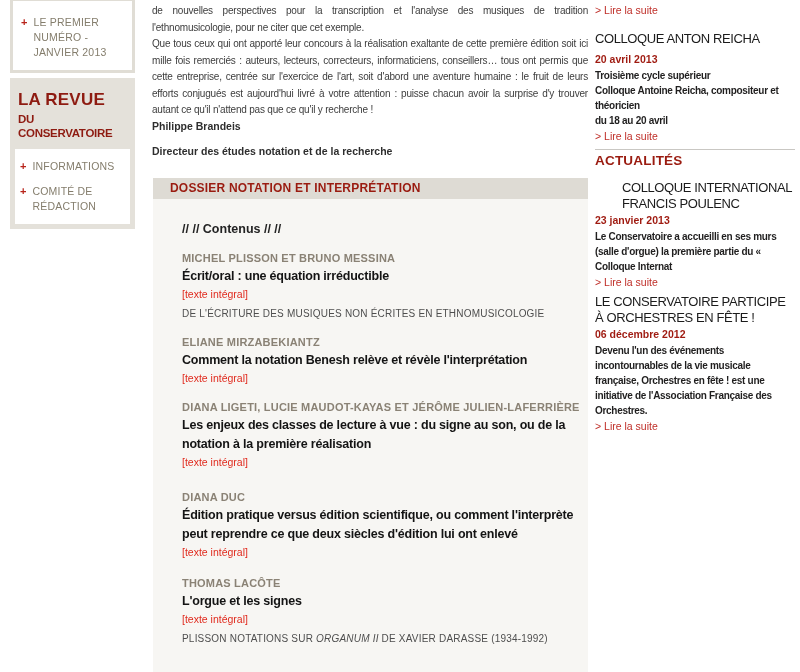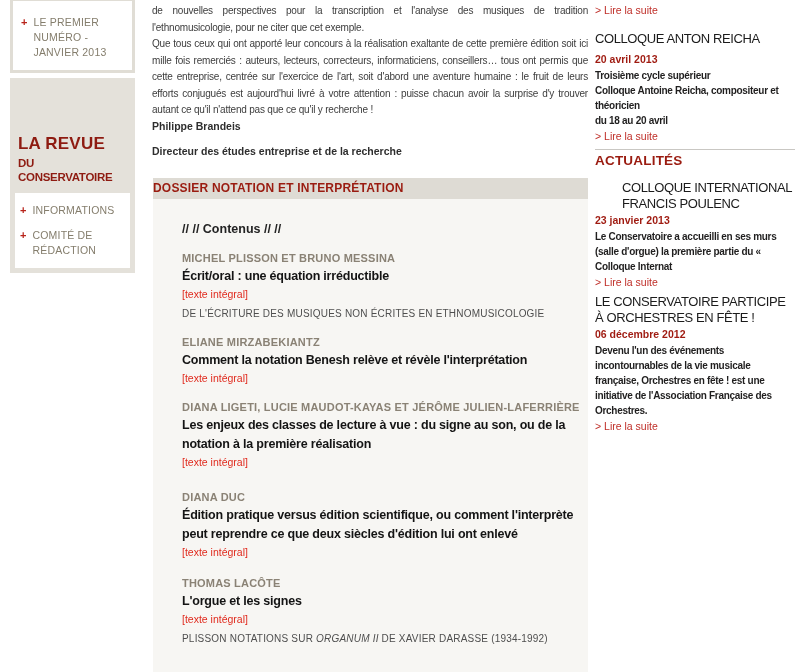--- a/index.html
+++ b/index.html
@@ -9,39 +9,39 @@
   
   .lbox1{position:absolute;left:10px;top:-2px;width:125px;box-sizing:border-box;
          background:#fff;border:3px solid #e0ddd5;padding:14px 6px 10px 8px;}
   .snav{display:flex;gap:6px;align-items:flex-start;}
   .plus{color:#b8231a;font-weight:700;font-size:11px;line-height:15px;}
   .snav-label{font-size:10.5px;line-height:15px;letter-spacing:.2px;color:#847d6c;
               text-transform:uppercase;}
   .lblock2{position:absolute;left:10px;top:78px;width:125px;box-sizing:border-box;
            background:#e4e1da;padding:12px 5px 5px 5px;}
   .brand-title{font-size:17px;font-weight:700;color:#8e1b11;letter-spacing:.2px;
-               padding-left:3px;line-height:19px;margin-top:44px;}
+               padding-left:3px;line-height:19px;}
   .brand-sub{font-size:11.5px;font-weight:700;color:#8e1b11;letter-spacing:-0.3px;
              padding-left:3px;margin-top:3px;line-height:14px;}
   .lnavbox{background:#fff;margin-top:9px;padding:10px 2px 10px 5px;}
   .lnavbox .snav{margin-bottom:10px;}
   .lnavbox .snav:last-child{margin-bottom:0;}
 
   
   .main{position:absolute;left:152px;top:16px;width:436px;height:672px;}
   .intro{position:absolute;top:-13px;left:0;width:436px;font-size:10px;
          letter-spacing:-0.2px;line-height:16.5px;color:#3d3d3d;}
   .intro-clip{text-align:justify;text-align-last:justify;white-space:nowrap;overflow:hidden;}
   .intro-para{margin:0;text-align:justify;}
   .sig{position:absolute;left:0;font-size:10.5px;font-weight:700;color:#2e2e2e;}
   .sig-name{top:104px;}
   .sig-role{top:129px;}
   .dossier-bar{position:absolute;left:1px;top:162px;width:435px;height:21px;box-sizing:border-box;
                background:#dedbd4;color:#9a1b10;font-size:12px;font-weight:700;
-               letter-spacing:.2px;line-height:21px;text-transform:uppercase;}
+               letter-spacing:.2px;line-height:21px;padding-left:17px;text-transform:uppercase;}
   .panel{position:absolute;left:1px;top:183px;width:435px;height:489px;box-sizing:border-box;
          background:#f7f6f3;padding:23px 0 0 29px;overflow:hidden;}
   .contents-label{font-size:12.5px;font-weight:700;color:#232323;line-height:15px;}
   .entry{margin-top:15px;width:402px;}
   .entry.e1{margin-top:14px;}
   .entry.e4{margin-top:21px;}
   .entry.e5{margin-top:17px;}
   .entry-authors{font-size:11px;font-weight:700;color:#8a8275;letter-spacing:.2px;
                  line-height:14px;}
   .entry-title{font-size:12.5px;font-weight:700;color:#141414;letter-spacing:-0.2px;
@@ -100,21 +100,21 @@
 
   <div class="main">
 
     <div class="intro">
       <div class="intro-clip">de nouvelles perspectives pour la transcription et l'analyse des musiques de tradition</div>
       <div>l'ethnomusicologie, pour ne citer que cet exemple.</div>
       <p class="intro-para">Que tous ceux qui ont apporté leur concours à la réalisation exaltante de cette première édition soit ici mille fois remerciés : auteurs, lecteurs, correcteurs, informaticiens, conseillers… tous ont permis que cette entreprise, centrée sur l'exercice de l'art, soit d'abord une aventure humaine : le fruit de leurs efforts conjugués est aujourd'hui livré à votre attention : puisse chacun avoir la surprise d'y trouver autant ce qu'il n'attend pas que ce qu'il y recherche !</p>
     </div>
 
     <div class="sig sig-name">Philippe Brandeis</div>
-    <div class="sig sig-role">Directeur des études entreprise et de la recherche</div>
+    <div class="sig sig-role">Directeur des études notation et de la recherche</div>
 
     <div class="dossier-bar">DOSSIER NOTATION ET INTERPRÉTATION</div>
 
     <div class="panel">
       <div class="contents-label">// // Contenus // //</div>
 
       <div class="entry e1">
         <div class="entry-authors">MICHEL PLISSON ET BRUNO MESSINA</div>
         <div class="entry-title">Écrit/oral : une équation irréductible</div>
         <div class="entry-link">[texte intégral]</div>

